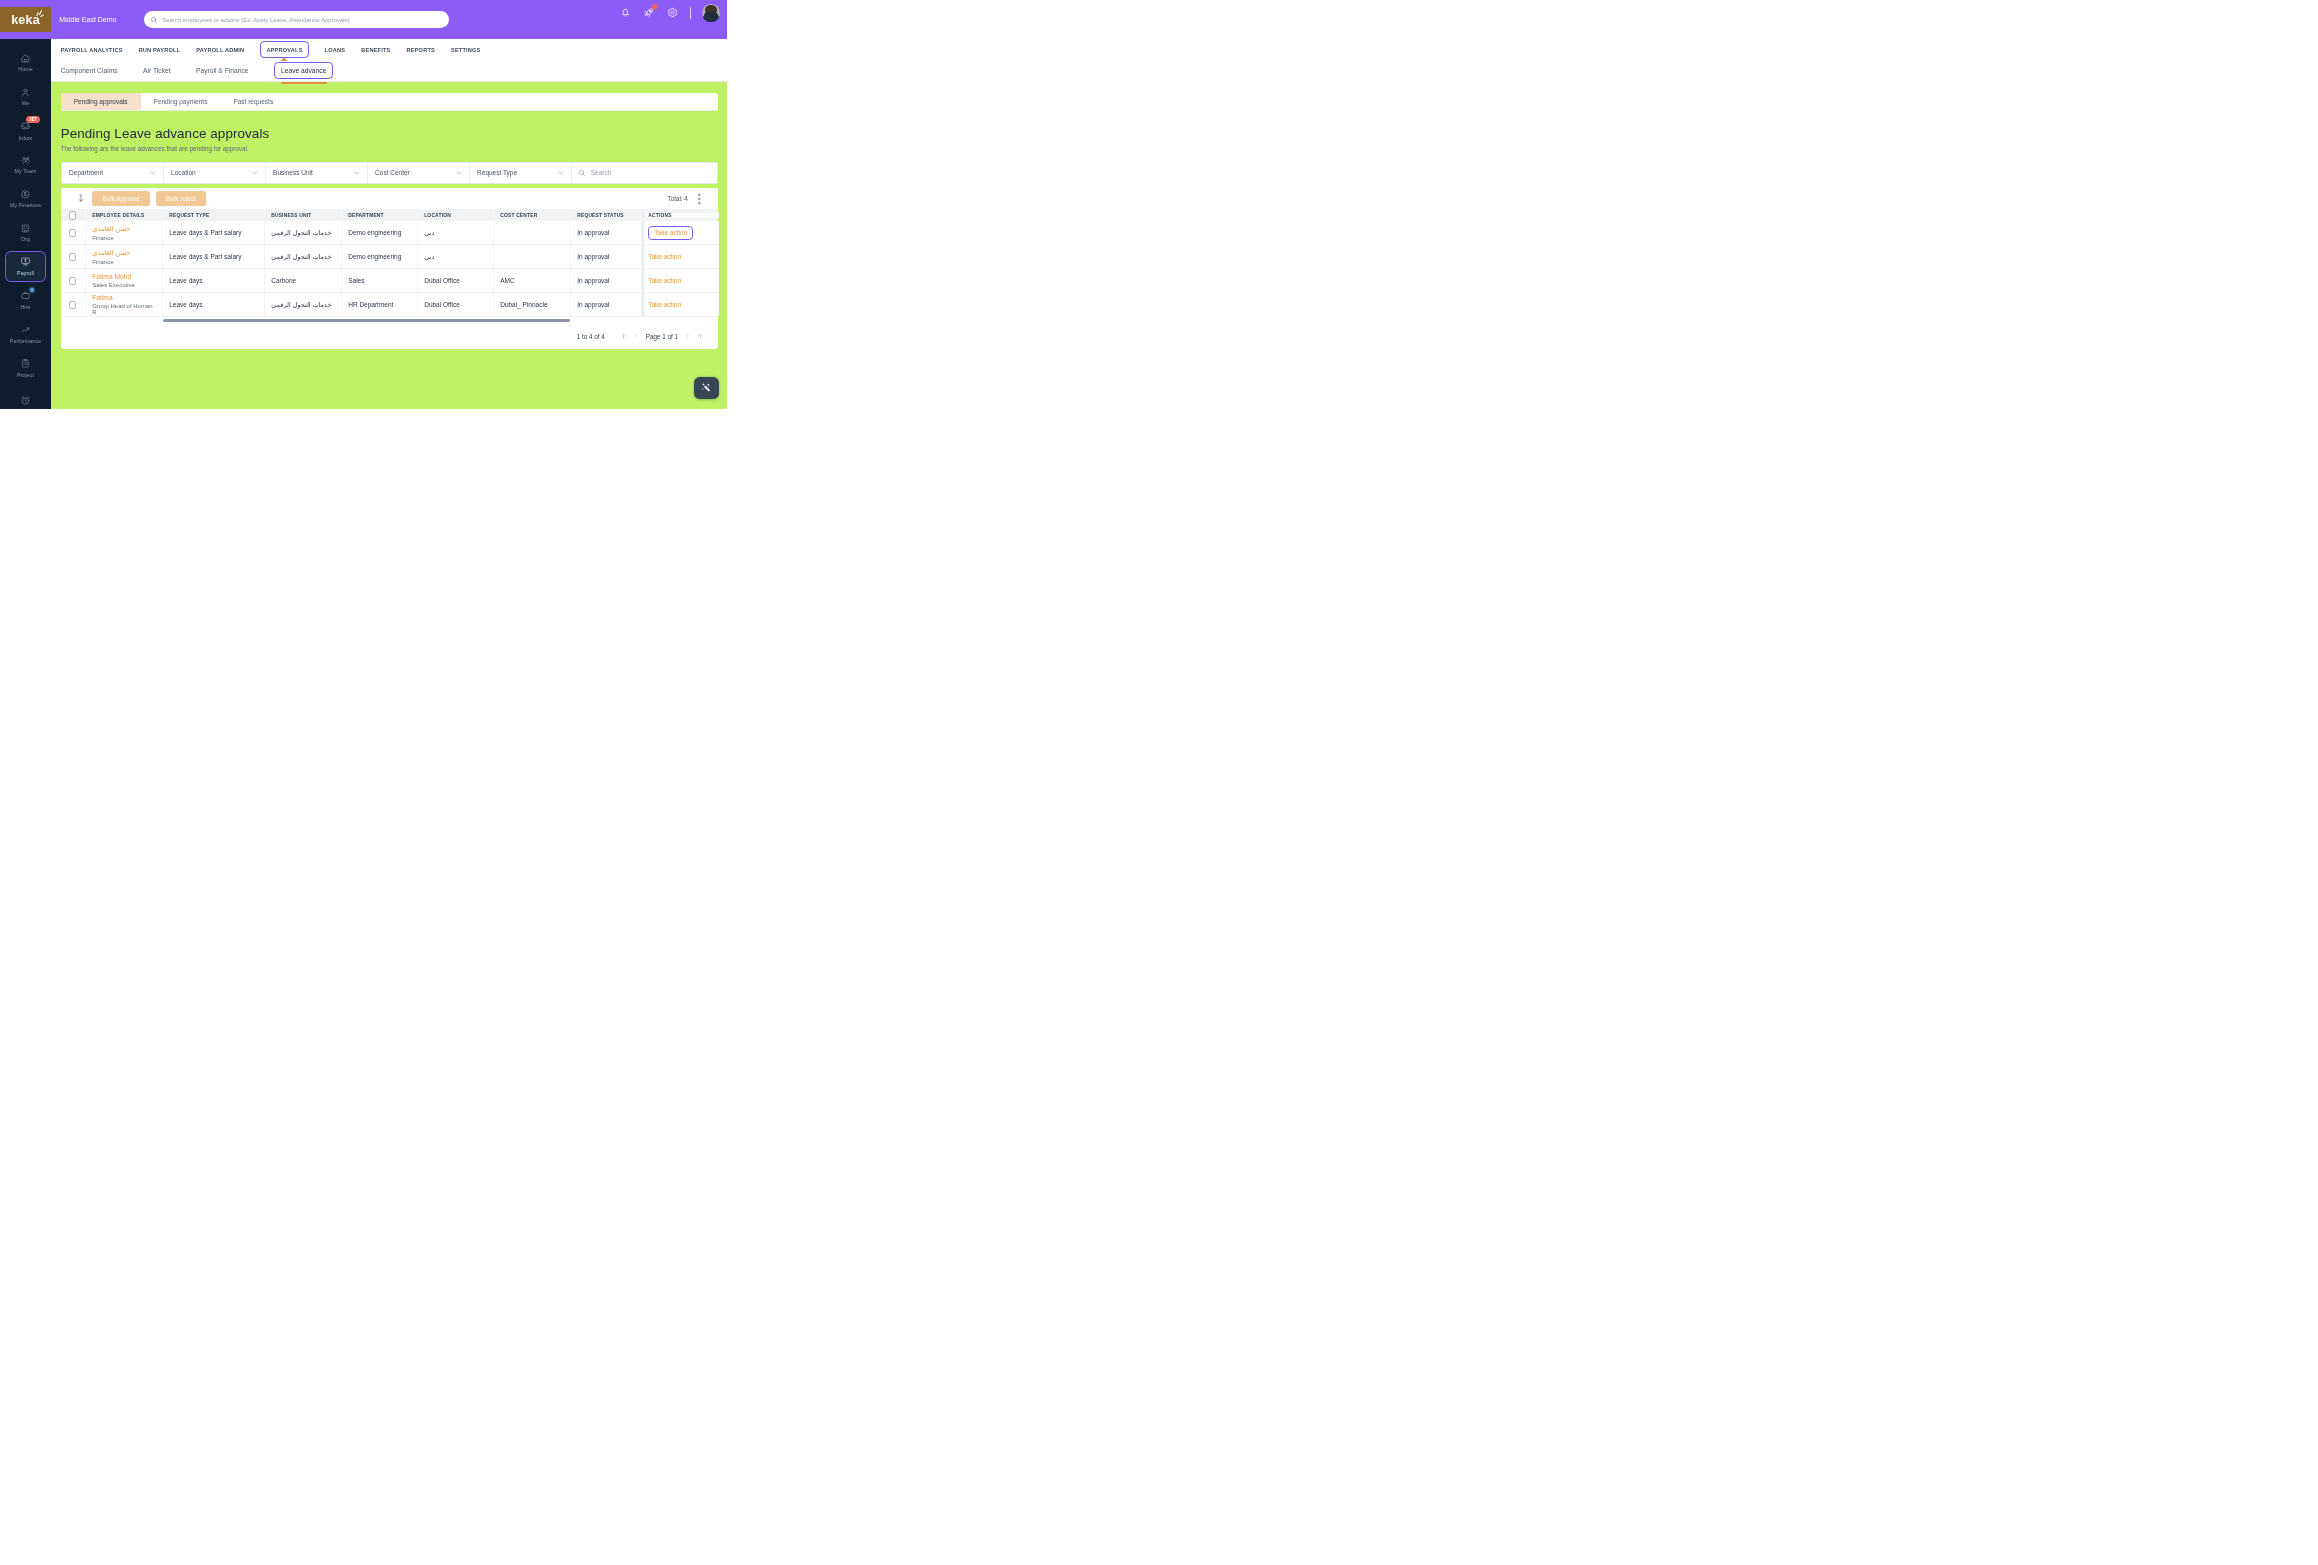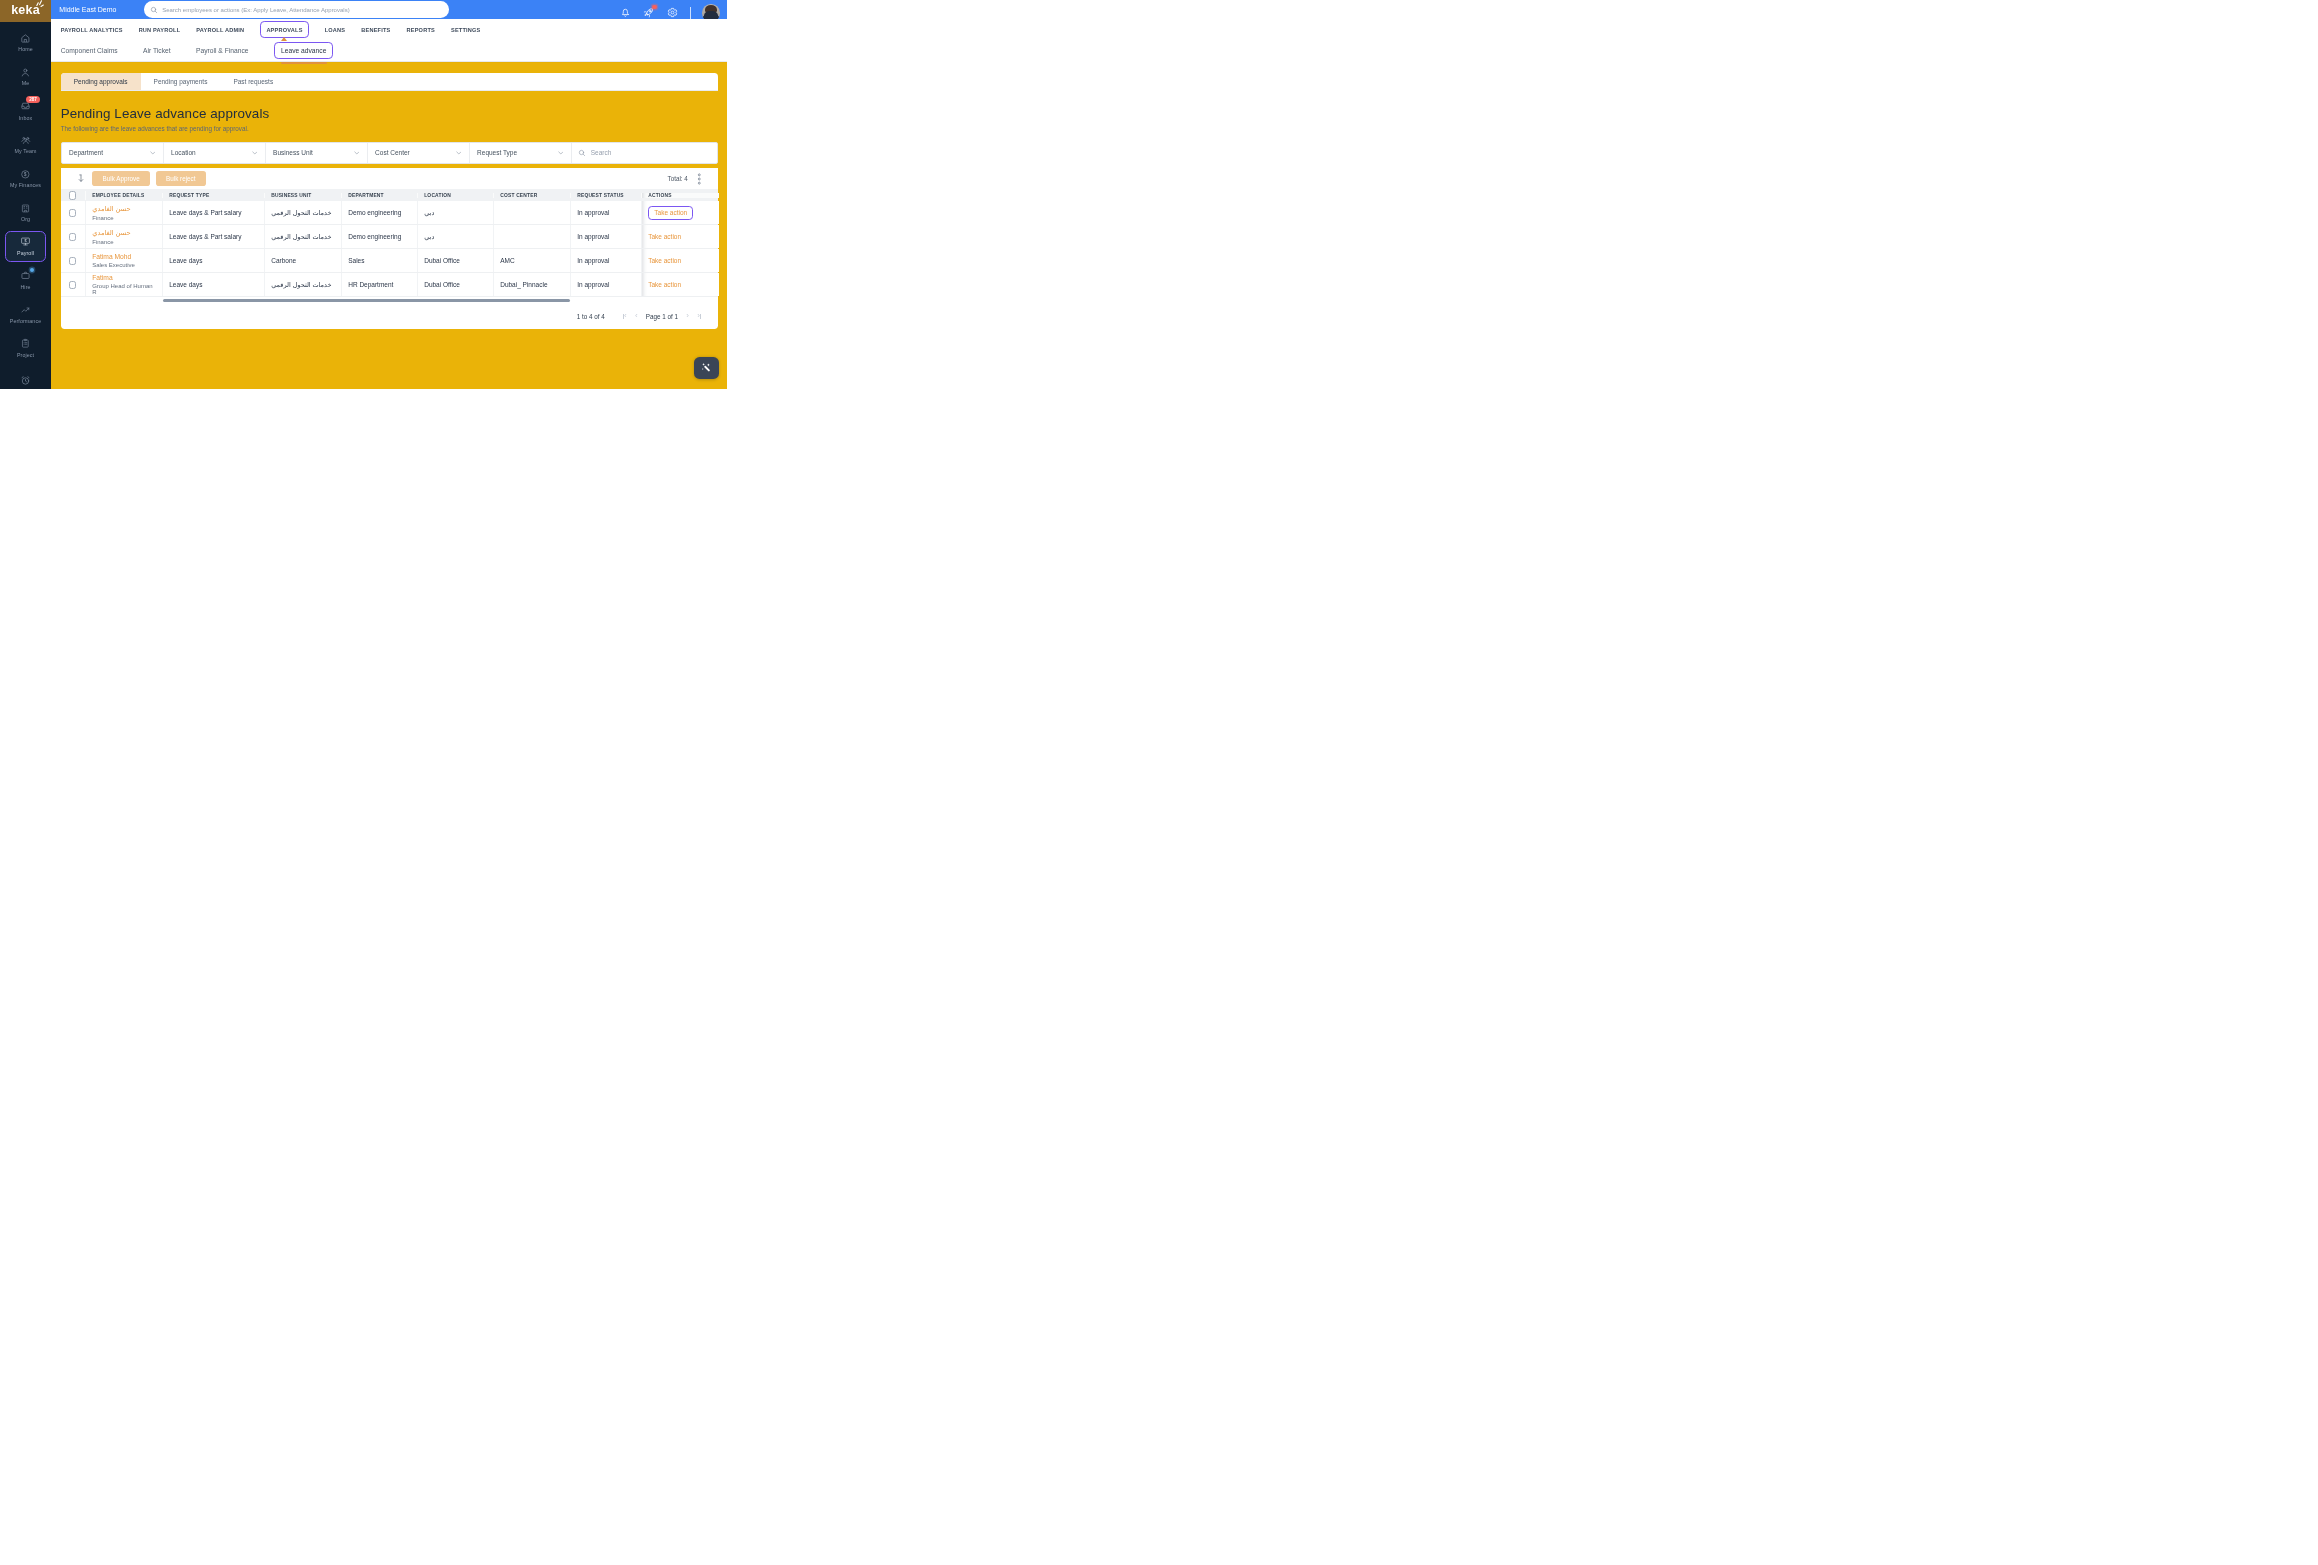--- a/index.html
+++ b/index.html
@@ -1,18 +1,18 @@
 <!DOCTYPE html>
 <html style="font-size:7.4px"><head>
 <meta charset="utf-8">
 <style>
   * { margin:0; padding:0; box-sizing:border-box; }
   html,body { width:727px; height:409px; overflow:hidden; background:#fff;
     font-family:"Liberation Sans","DejaVu Sans",sans-serif; }
-  .topbar { height:19px; background:#3b82f6; display:flex; align-items:center; position:relative; }
+  .topbar { height:39px; background:#8b5cf6; display:flex; align-items:center; position:relative; }
   .logo-block { width:51px; height:25.5px; background:#8C6628; display:flex; align-items:center; justify-content:center; }
   .brand { color:#fff; font-size:12.5px; font-weight:bold; letter-spacing:0.2px; position:relative; }
   .company { color:#fff; font-size:7px; margin-left:8.3px; }
   .search-pill { margin-left:27px; width:305px; height:16.7px; background:#fff; border-radius:8.3px;
      display:flex; align-items:center; padding:0 6.5px; }
   .search-pill input { border:none; outline:none; flex:1; font-size:6px; color:#424E5F; margin-left:4.2px;
      font-family:inherit; }
   .search-pill input::placeholder { color:#96A0AF; }
   .top-right { position:absolute; right:0; top:0; height:25.5px; display:flex; align-items:center; gap:12px; padding-right:7.4px; }
   .top-ic { position:relative; display:flex; }
@@ -36,21 +36,21 @@
   .side-item svg { opacity:.9; }
   .side-label { letter-spacing:0.1px; white-space:nowrap; }
   .side-active-wrap { margin:1.4px 4.6px; border:1.4px solid #7B57F2; border-radius:5.6px; background:#17293B; }
   .side-active-wrap .side-item { height:29px; color:#CBD5E1; }
   .icon-badge-wrap { position:relative; }
   .inbox-badge { position:absolute; top:-4.6px; left:6px; background:#F5615C; color:#fff; font-size:4.6px;
      font-weight:bold; border-radius:4.2px; padding:0.9px 3.2px; }
   .hire-dot { position:absolute; top:-2.3px; right:-3.2px; width:4.2px; height:4.2px; border-radius:50%;
      background:#57A8E8; box-shadow:0 0 0 1.4px rgba(87,168,232,.3); }
 
-  .content { flex:1; display:flex; flex-direction:column; background:#eab308; }
+  .content { flex:1; display:flex; flex-direction:column; background:#bef264; }
   .nav-strip { background:#fff; height:21px; display:flex; align-items:center; gap:16px;
      padding-left:9.7px; position:relative; }
   .nav-tab { font-size:5.6px; font-weight:bold; letter-spacing:0.2px; color:#3E4A5B; cursor:pointer; }
   .nav-active-box { border:1.4px solid #7B57F2; border-radius:4.2px; background:#fff; padding:2.8px 5.1px;
      position:relative; z-index:2; }
   .nav-caret { position:absolute; bottom:-4.2px; left:50%; transform:translateX(-50%); width:0; height:0;
      border-left:3.7px solid transparent; border-right:3.7px solid transparent; border-bottom:4.2px solid #E0923D; }
   .subnav { background:#fff; height:22px; display:flex; align-items:center; gap:25.5px; padding-left:9.7px;
      border-bottom:0.5px solid #E8EAED; box-shadow:0 0.9px 1.4px rgba(16,24,40,.05); position:relative; z-index:1; }
   .subnav-tab { font-size:6.7px; color:#55616F; cursor:pointer; }

